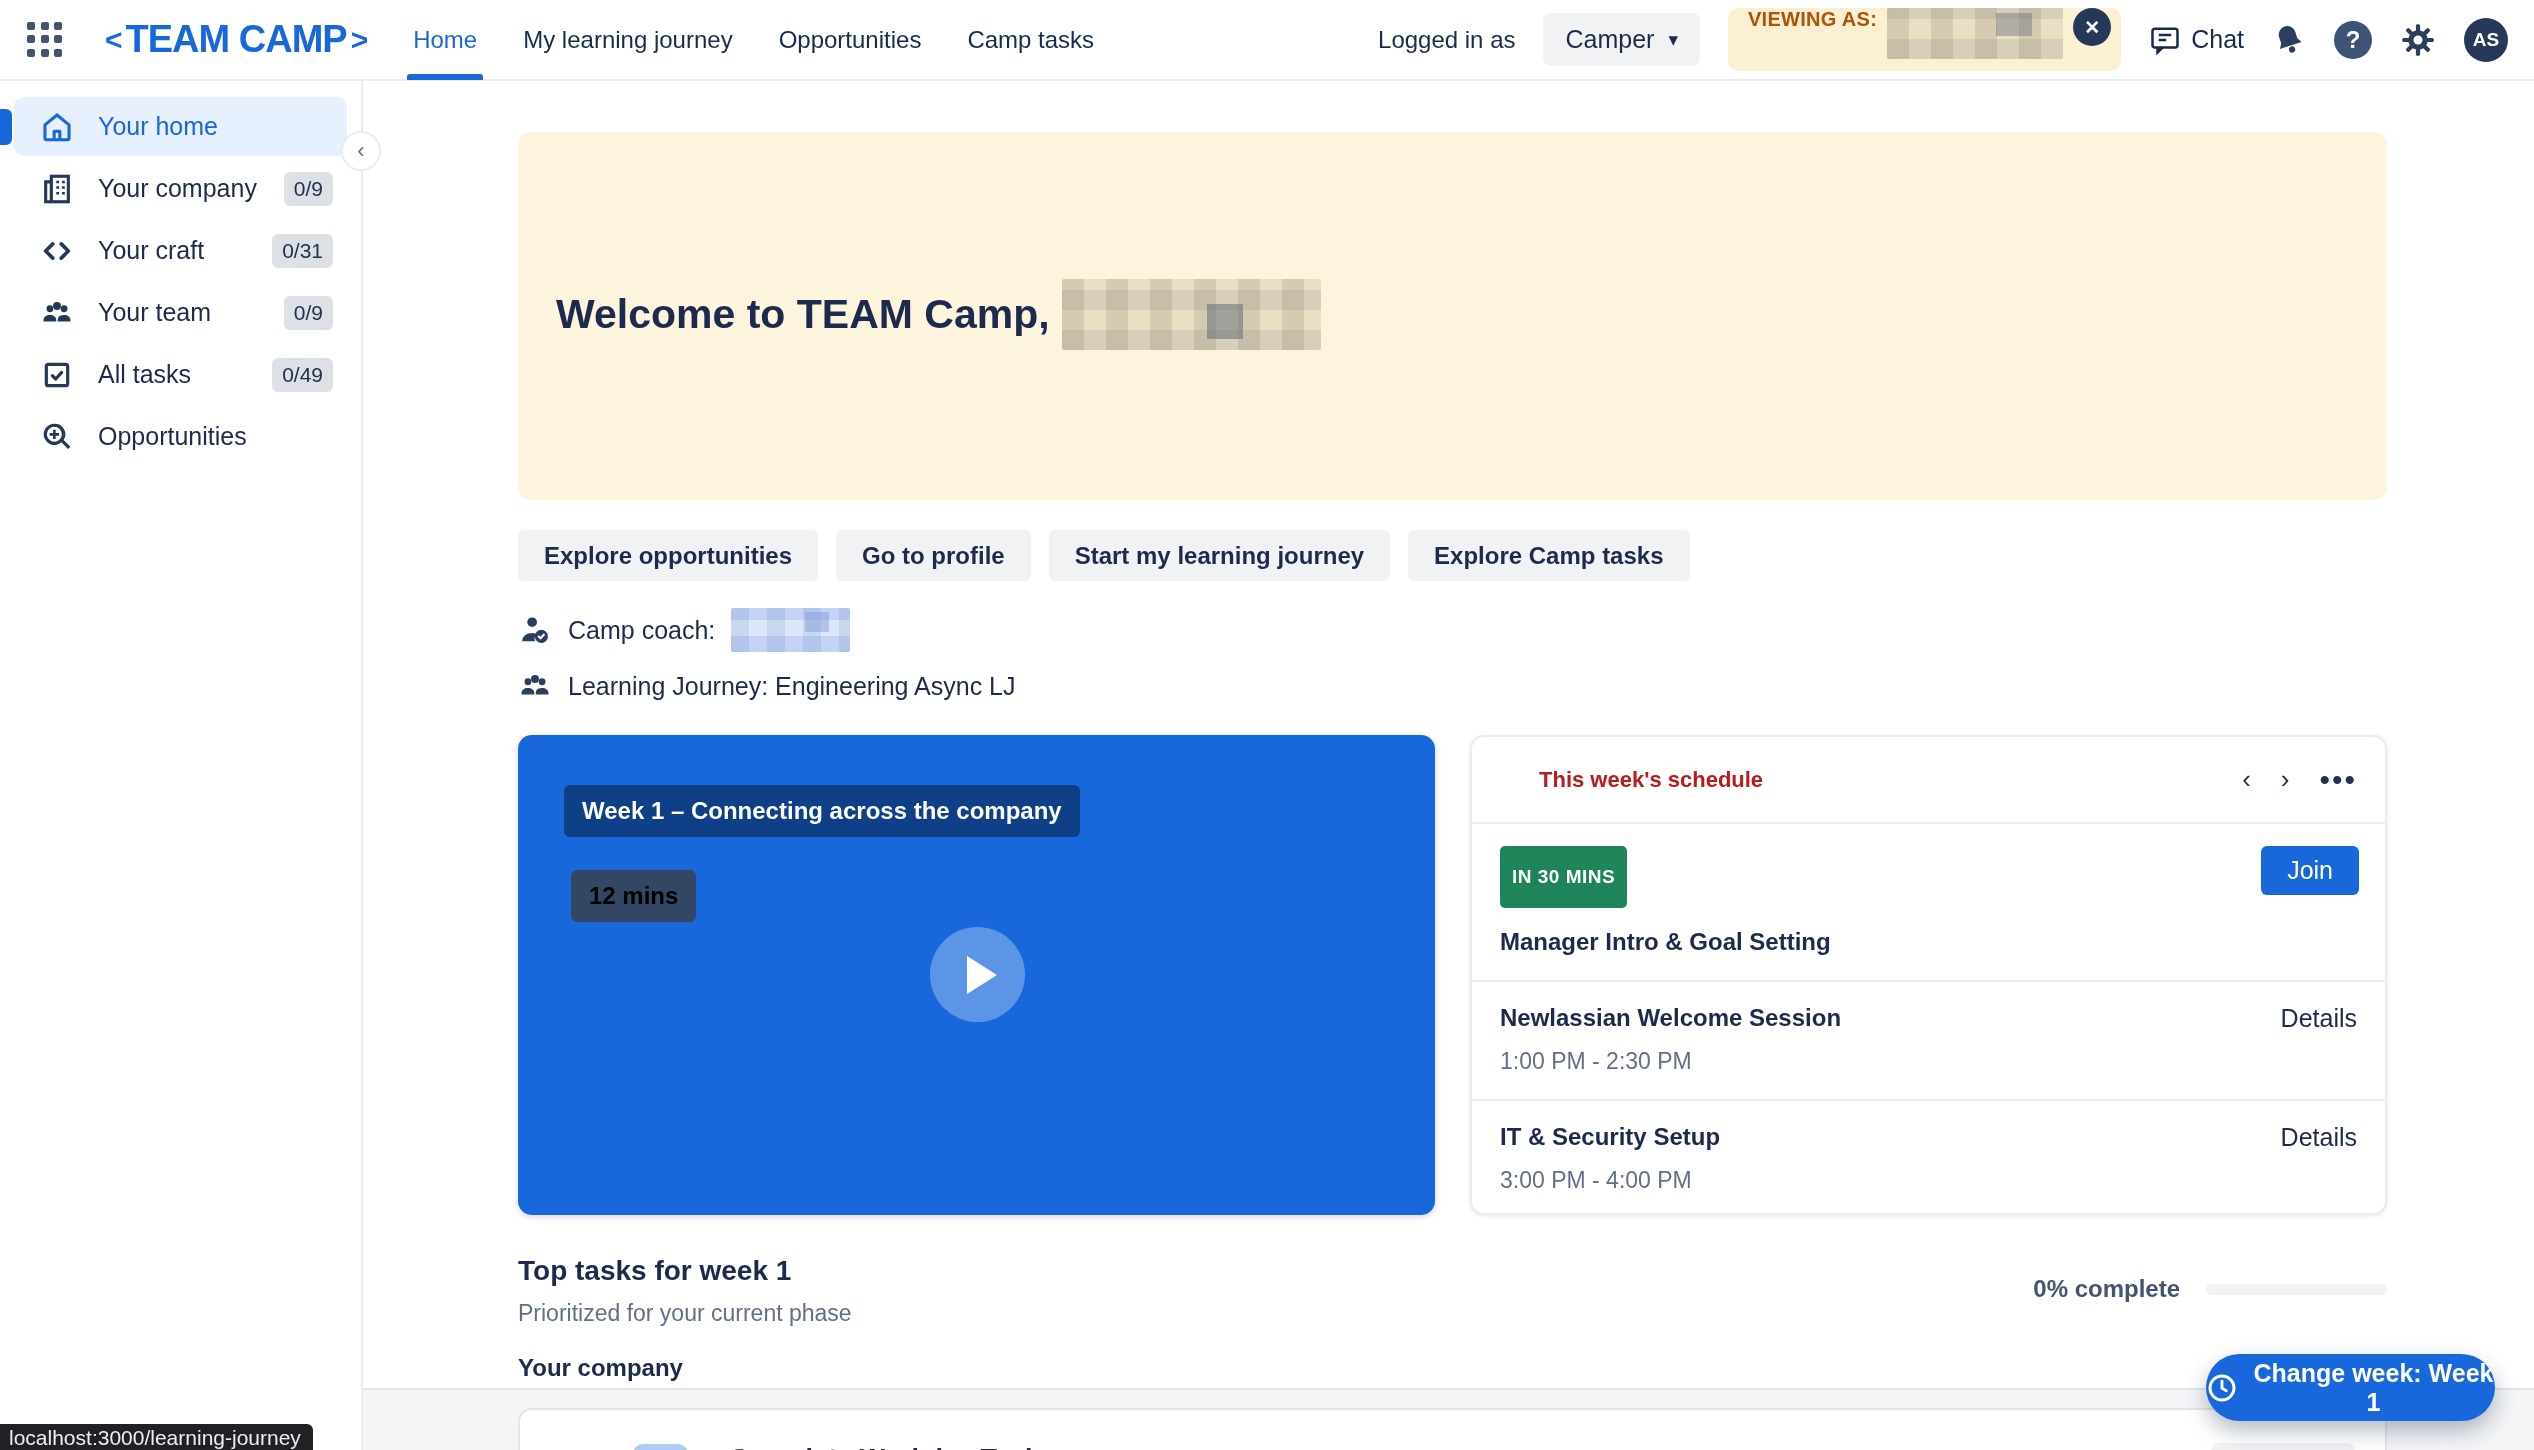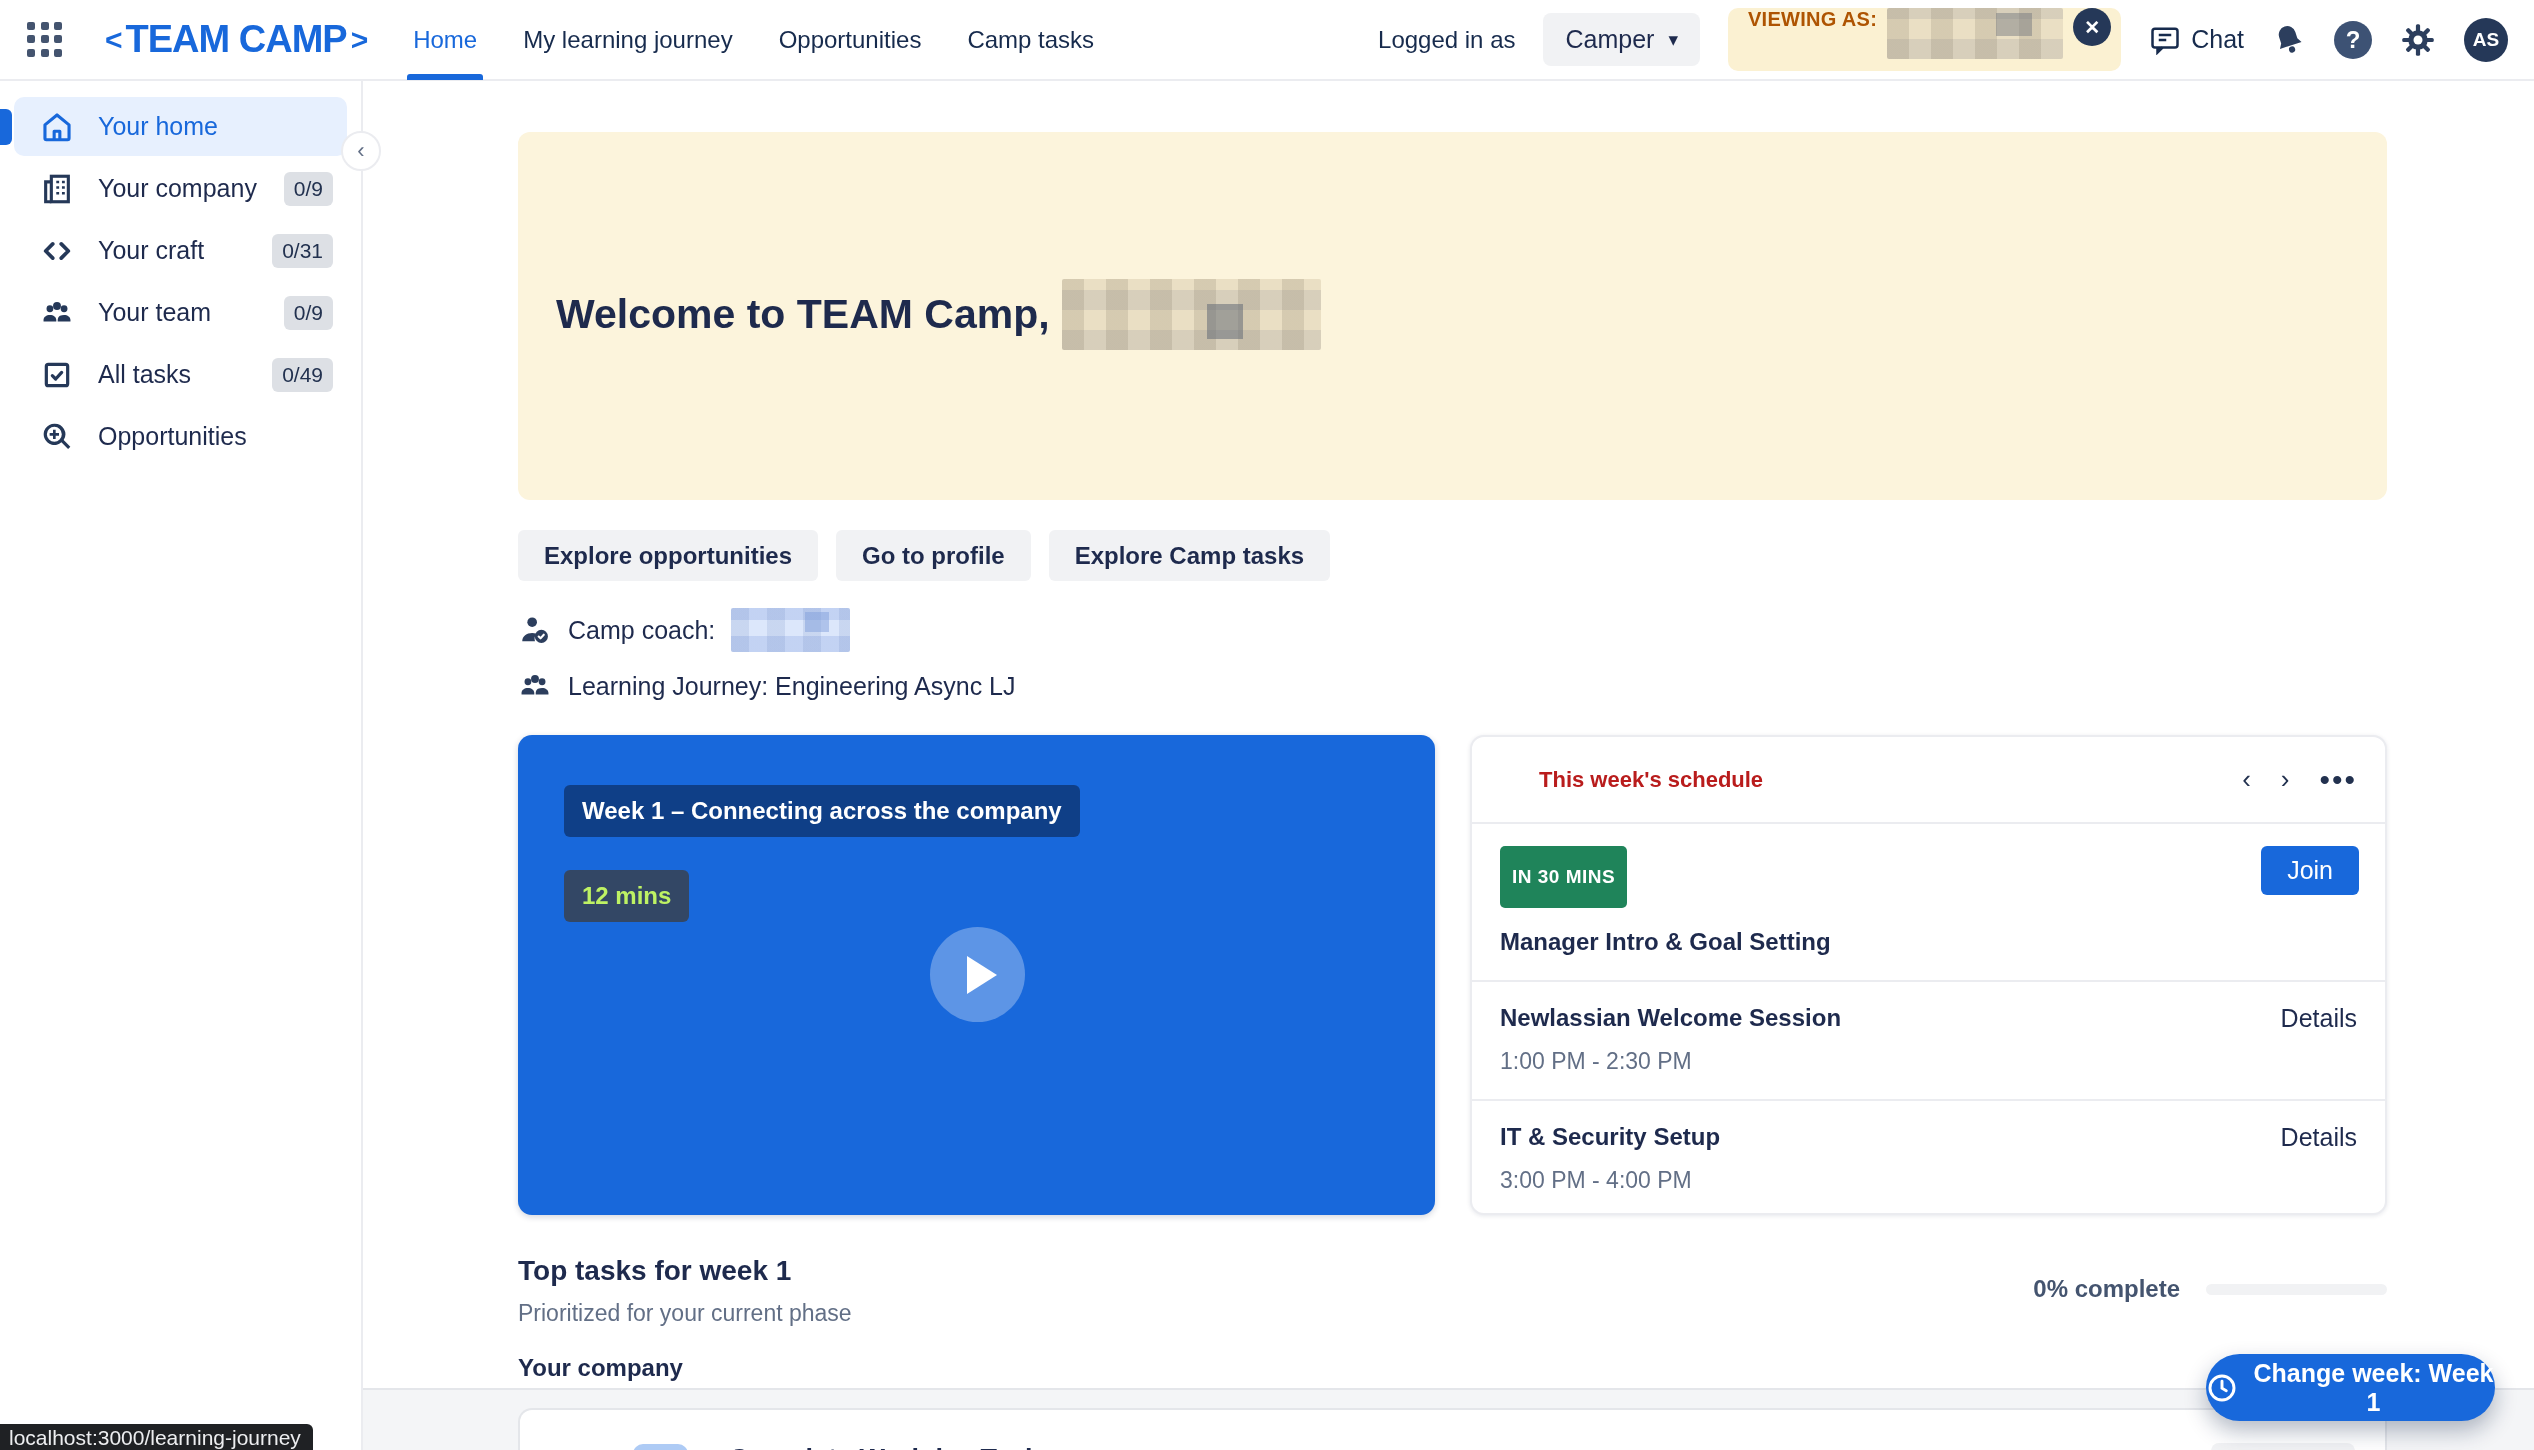--- a/index.html
+++ b/index.html
@@ -78,21 +78,21 @@
   .info-line { position:absolute; display:flex; align-items:center; gap:16px; font-size:25px; color:#1E2A4D; }
   .coach-line { top:527px; }
   .coach-line .mosaic { width:119px; height:44px; }
   .journey-line { top:588px; }
 
   .cards-row { position:absolute; top:654px; height:480px; width:1869px; }
   .video-card { position:absolute; left:0; top:0; width:917px; height:480px; background:#1868DB; border-radius:14px;
                 box-shadow:0 2px 6px rgba(9,30,66,.18); cursor:pointer; }
   .video-badge { position:absolute; left:46px; top:50px; background:rgba(9,30,66,.55); color:#fff; font-size:24px; font-weight:700;
                  padding:12px 18px; border-radius:6px; }
-  .duration-badge { position:absolute; left:46px; top:135px; background:rgba(56,66,80,.85); color:#bef264; font-size:24px; font-weight:700;
+  .duration-badge { position:absolute; left:53px; top:135px; background:rgba(56,66,80,.85); color:#000000; font-size:24px; font-weight:700;
                  padding:12px 18px; border-radius:6px; }
   .play-btn { position:absolute; left:412px; top:192px; width:95px; height:95px; border-radius:50%; background:rgba(255,255,255,.30);
               display:flex; align-items:center; justify-content:center; cursor:pointer; }
   .play-tri { width:0; height:0; border-left:30px solid #fff; border-top:19px solid transparent; border-bottom:19px solid transparent; margin-left:8px; }
 
   .sched-card { position:absolute; left:952px; top:0; width:917px; height:480px; background:#fff; border:2px solid #EBECF0;
                 border-radius:14px; box-shadow:0 1px 4px rgba(9,30,66,.10); overflow:hidden; }
   .sched-head { height:87px; display:flex; align-items:center; padding:0 28px; border-bottom:2px solid #EBECF0; }
   .sched-title { font-size:22px; font-weight:700; color:#b91c1c;margin-left:39px; }
   .sched-controls { margin-left:auto; display:flex; align-items:center; gap:30px; color:#22314F; }
@@ -282,20 +282,21 @@
     <section class="banner content">
       <div class="banner-title">
         <span>Welcome to TEAM Camp,</span>
         <span class="mosaic banner-name"></span>
       </div>
     </section>
 
     <div class="actions content">
       <button class="action-btn">Explore opportunities</button>
       <button class="action-btn">Go to profile</button>
+      <button class="action-btn">Start my learning journey</button>
       <button class="action-btn">Explore Camp tasks</button>
     </div>
 
     <div class="info-line coach-line content">
       <span>
         <svg width="34" height="34" viewBox="0 0 24 24" fill="#2C3E5D">
           <circle cx="10" cy="6.5" r="3.4"></circle>
           <path d="M3 20c0-3.6 3.1-5.8 7-5.8 1 0 2 .15 2.9.45A6 6 0 0 0 12 20z"></path>
           <circle cx="16.5" cy="16.5" r="4.6" fill="#2C3E5D"></circle>
           <path d="M14.6 16.6l1.3 1.3 2.3-2.6" stroke="#fff" stroke-width="1.5" fill="none" stroke-linecap="round" stroke-linejoin="round"></path>

